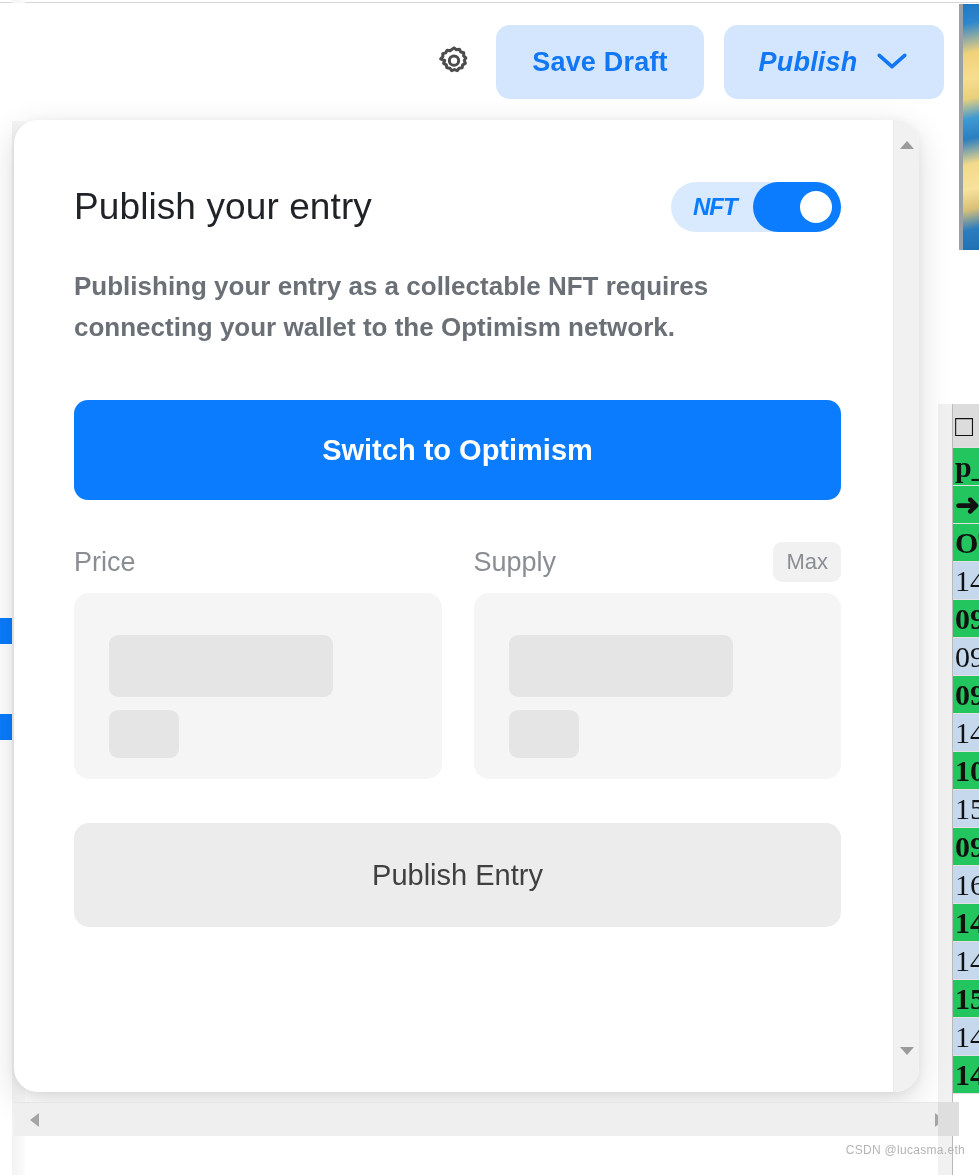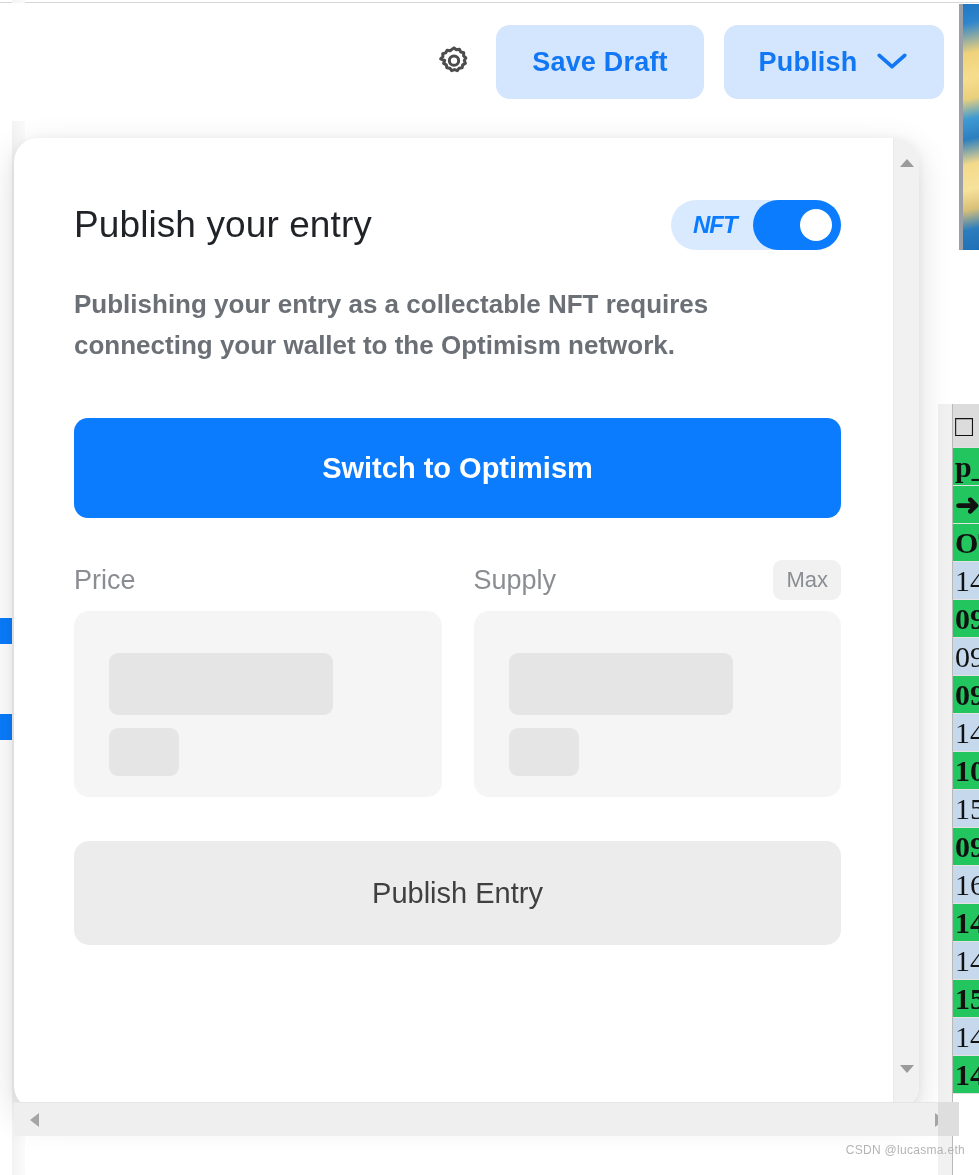--- a/index.html
+++ b/index.html
@@ -137,27 +137,27 @@
     font-size: 27px;
     font-weight: bold;
     font-family: "Liberation Sans", sans-serif;
     display: flex;
     align-items: center;
     justify-content: center;
     cursor: pointer;
     letter-spacing: .2px;
   }
   .pill-btn.save { width: 208px; }
-  .pill-btn.publish { width: 220px; gap: 18px; }
+  .pill-btn.publish { width: 220px; gap: 18px; font-style: italic; }
   .chev { display: block; }
 
   
   .modal-shadow-wrap {
     position: absolute;
-    top: 138px;
+    top: 120px;
     left: 14px;
     width: 905px;
     height: 972px;
     padding-left: 45px;
   }
 
   .modal {
     position: absolute;
     inset: 0;
     background: #ffffff;

